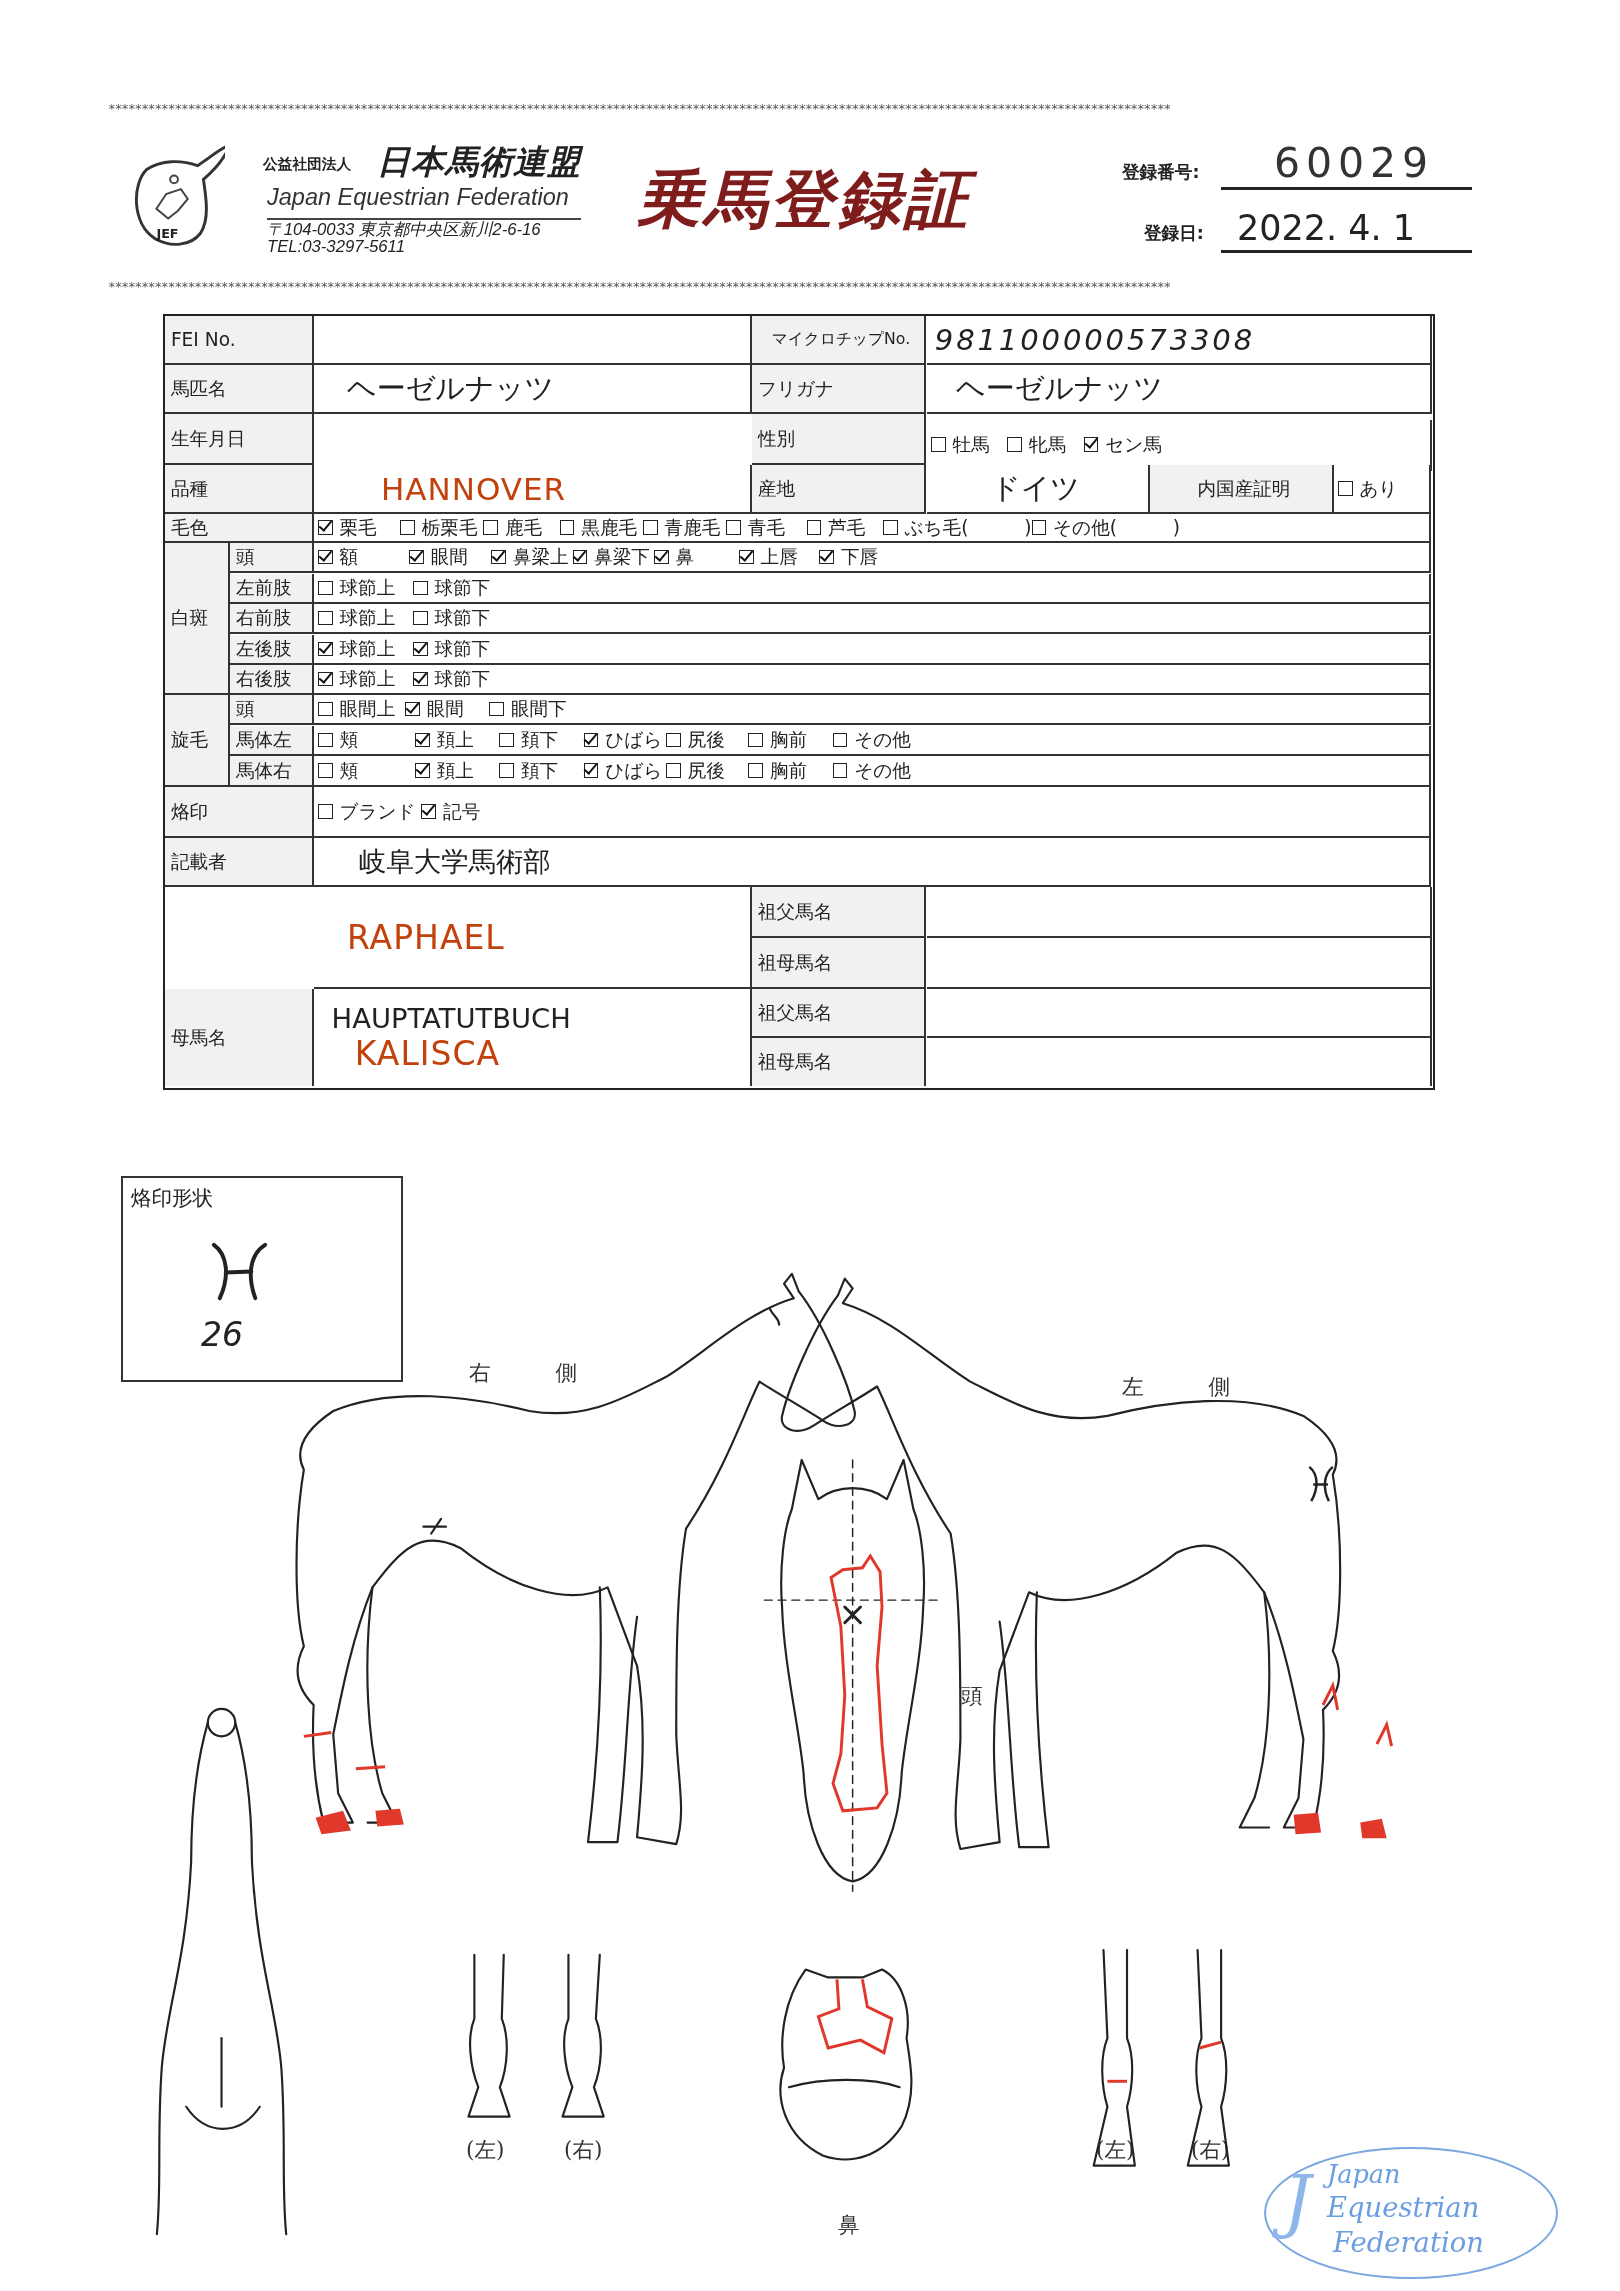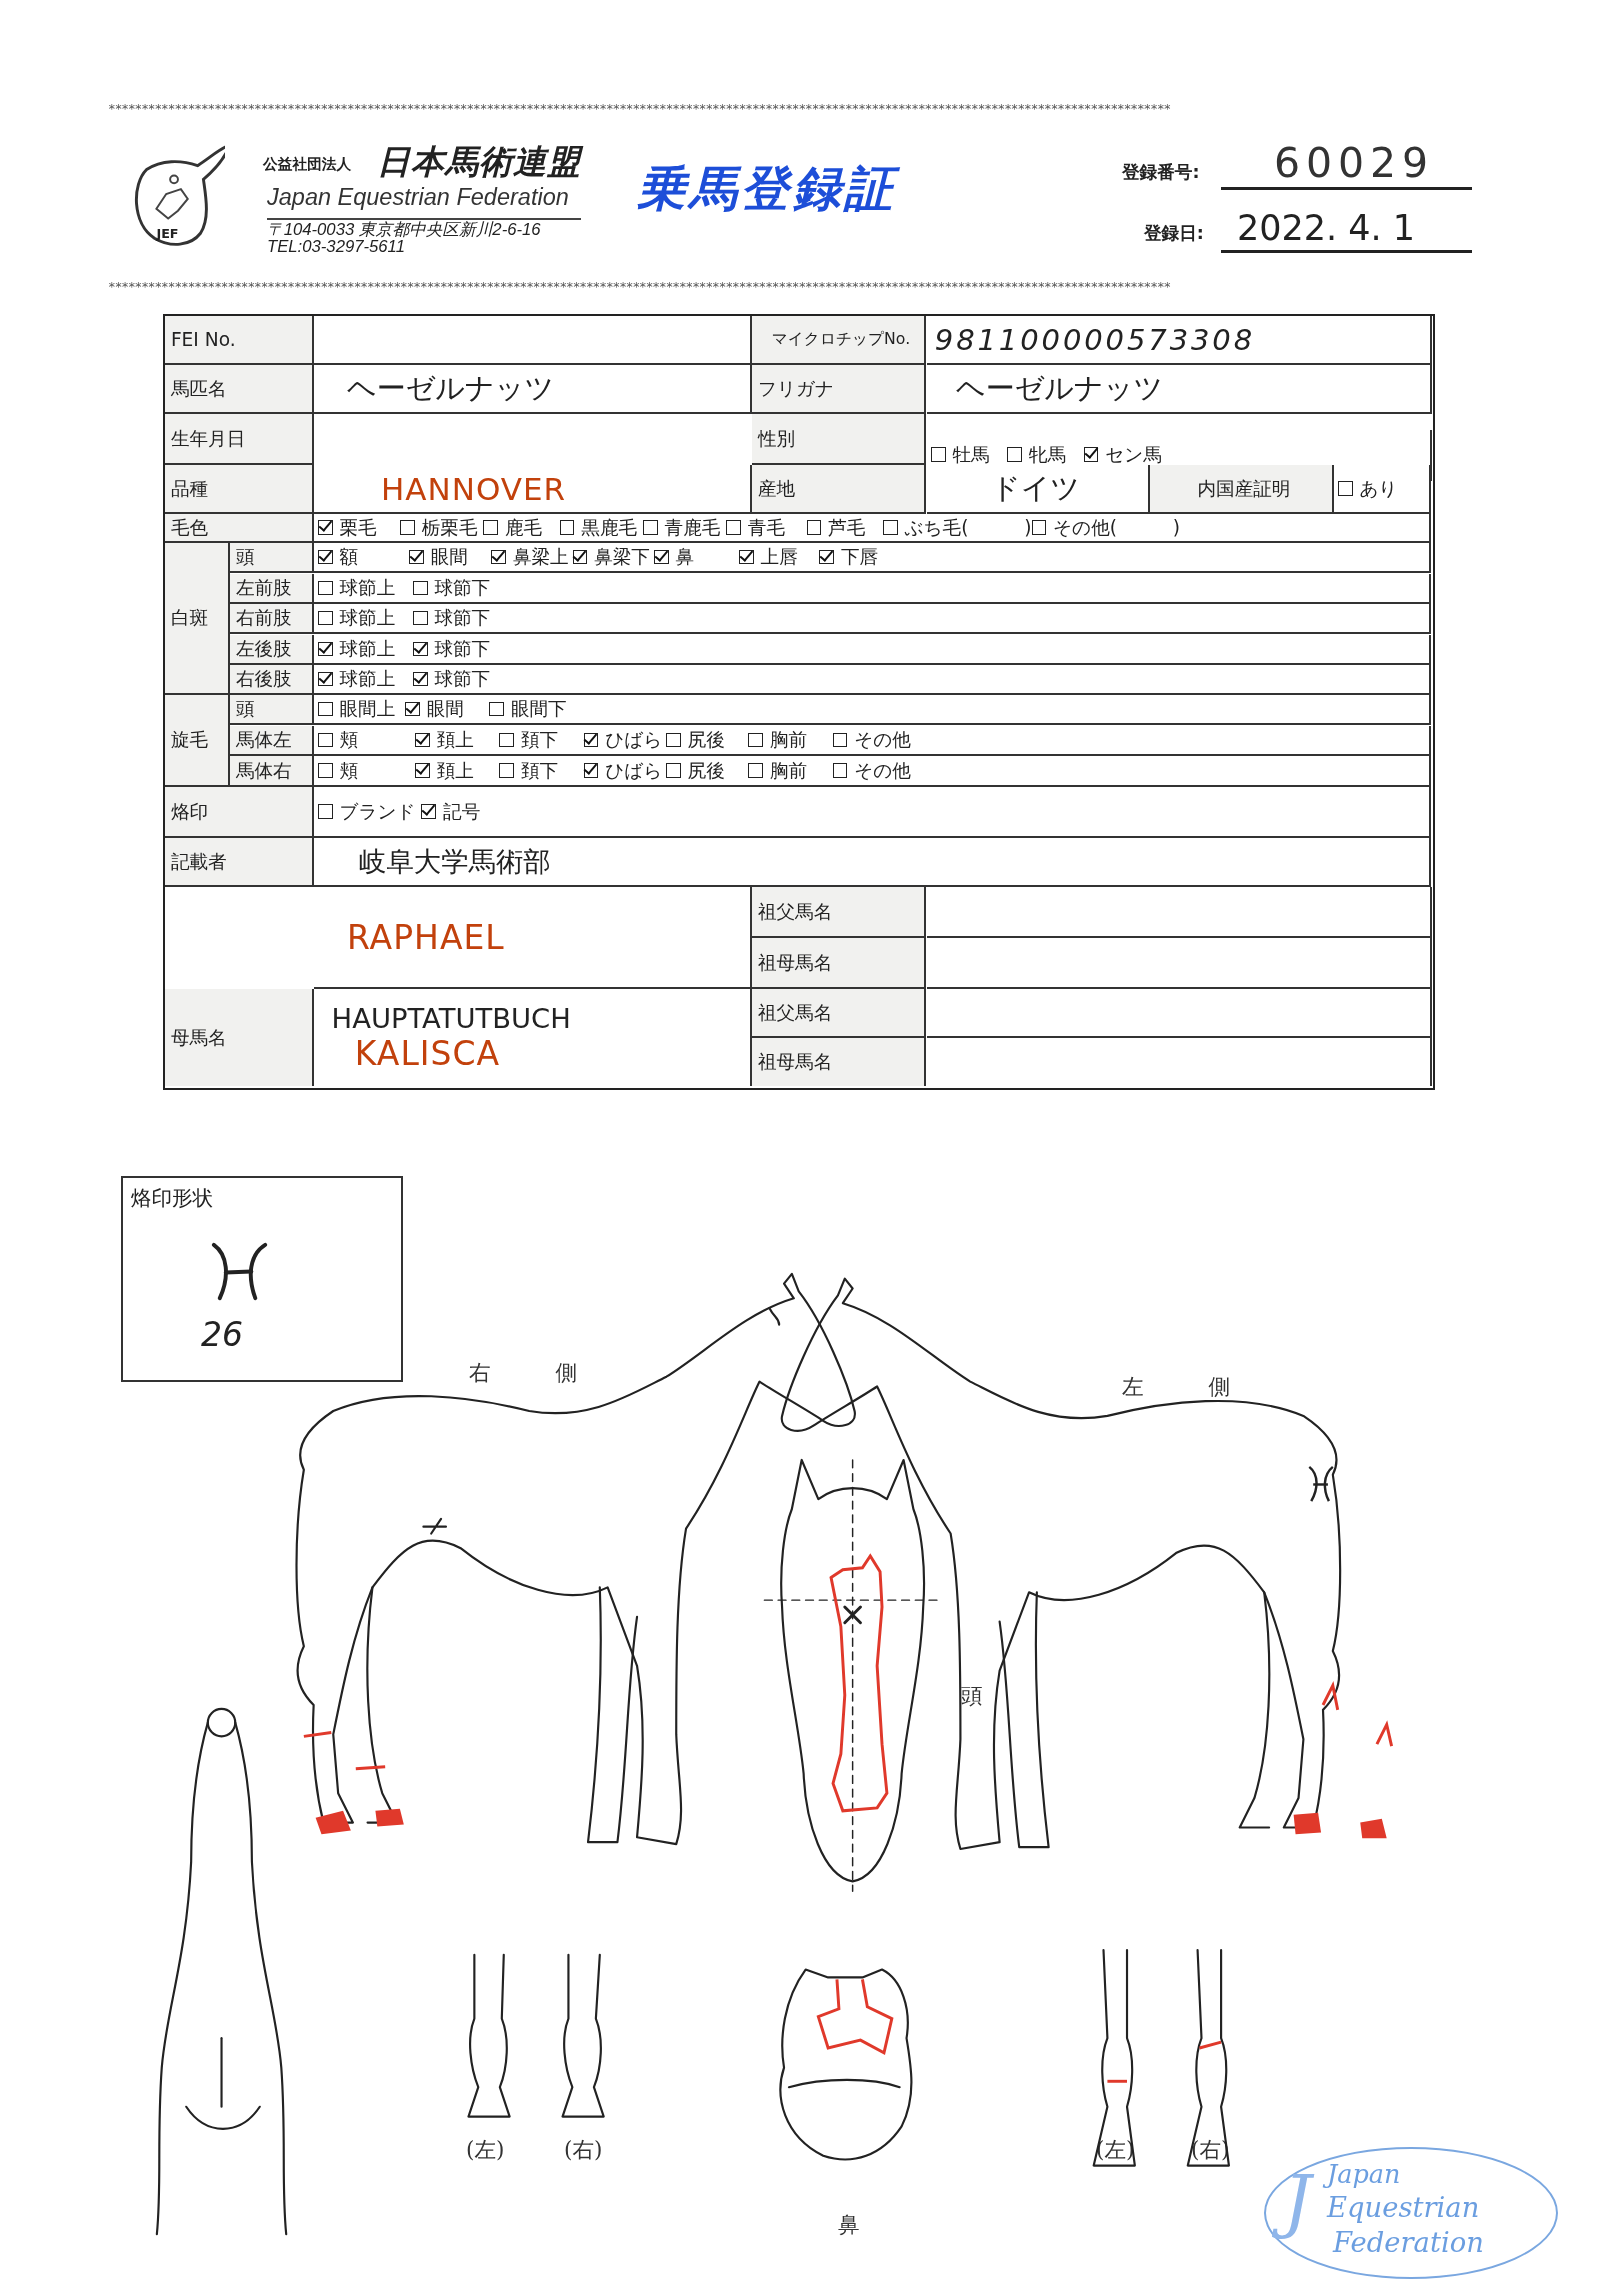--- a/index.html
+++ b/index.html
@@ -9,21 +9,21 @@
   .stars { position:absolute; left:108px; width:1392px; height:13.7px; overflow:hidden;
            font-family:"DejaVu Sans Mono", monospace; font-size:12.7px; letter-spacing:-1px;
            color:#555; white-space:nowrap; line-height:13.7px; }
   
   .logo { left:127px; top:140px; width:98px; height:113px; }
   .org-sub { left:263px; top:155px; font-size:14.7px; font-weight:bold; }
   .org-jp { left:377px; top:140px; font-size:33px; font-weight:bold; font-style:italic; letter-spacing:1px; }
   .org-en { left:267px; top:184px; font-size:23.5px; font-style:italic; font-family:"Liberation Sans", sans-serif; color:#333; }
   .org-rule { left:267px; top:218px; width:314px; height:2px; background:#444; }
   .org-addr { left:267px; top:222px; font-size:16.7px; font-style:italic; line-height:16.7px; font-family:"Liberation Sans", sans-serif; }
-  .title { left:637px; top:157px; font-size:48px; font-weight:bold; font-style:italic; color:#1d4ed8; letter-spacing:3.9px; }
+  .title { left:637px; top:157px; font-size:63px; font-weight:bold; font-style:italic; color:#7f1d1d; letter-spacing:3.9px; }
   .reg-label { font-size:17.6px; font-weight:bold; }
   .reg-val { font-family:"DejaVu Sans", sans-serif; }
   .reg-line { height:2.9px; background:#222; }
 
   
   .tbl { position:absolute; border:2.9px solid #222; box-sizing:border-box; }
   .cell { position:absolute; box-sizing:border-box; border-right:2px solid #333; border-bottom:2px solid #333;
           display:flex; align-items:center; font-size:18.6px; overflow:hidden; white-space:nowrap; }
   .lbl { background:#f1f1ef; padding-left:5.9px; }
   .val { background:#fff; padding-left:7.8px; }
@@ -76,21 +76,21 @@
   <div class="cell lbl" style="left:587px;top:0;width:174px;height:49px;justify-content:center;font-size:15.7px">マイクロチップNo.</div>
   <div class="cell val hand-sm" style="left:762px;top:0;width:505px;height:49px;letter-spacing:2.9px;font-style:italic">981100000573308</div>
 
   <div class="cell lbl" style="left:0;top:49px;width:149px;height:49px">馬匹名</div>
   <div class="cell val hand-sm" style="left:149px;top:49px;width:438px;height:49px;padding-left:33px">ヘーゼルナッツ</div>
   <div class="cell lbl" style="left:587px;top:49px;width:174px;height:49px">フリガナ</div>
   <div class="cell val hand-sm" style="left:762px;top:49px;width:505px;height:49px;padding-left:29px">ヘーゼルナッツ</div>
 
   <div class="cell lbl" style="left:0;top:98px;width:149px;height:51px">生年月日</div>
   <div class="cell lbl" style="left:587px;top:98px;width:174px;height:51px">性別</div>
-  <div class="cell val" style="left:762px;top:114px;width:505px;height:51px;padding-left:3.9px">
+  <div class="cell val" style="left:762px;top:104px;width:505px;height:51px;padding-left:3.9px">
     <span class="opt">
         <span class="cb"></span>
         <span>牡馬</span>
       </span>
     <span class="opt">
         <span class="cb"></span>
         <span>牝馬</span>
       </span>
     <span class="opt">
         <span class="cb on"></span>

